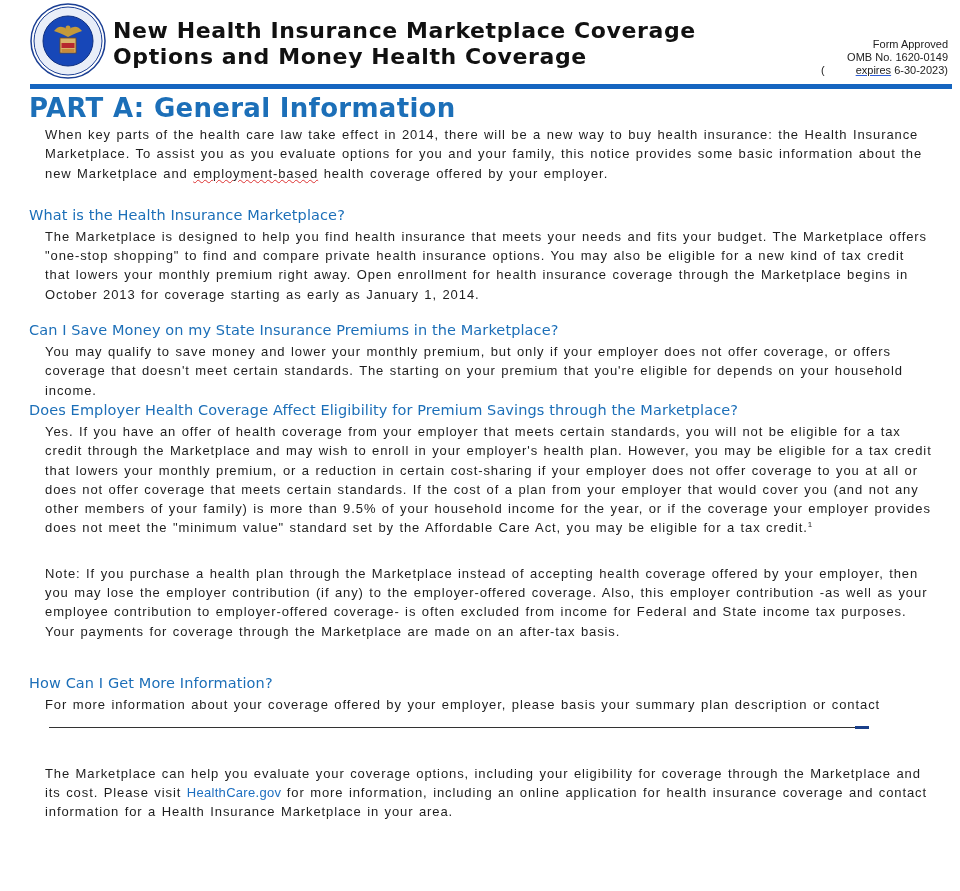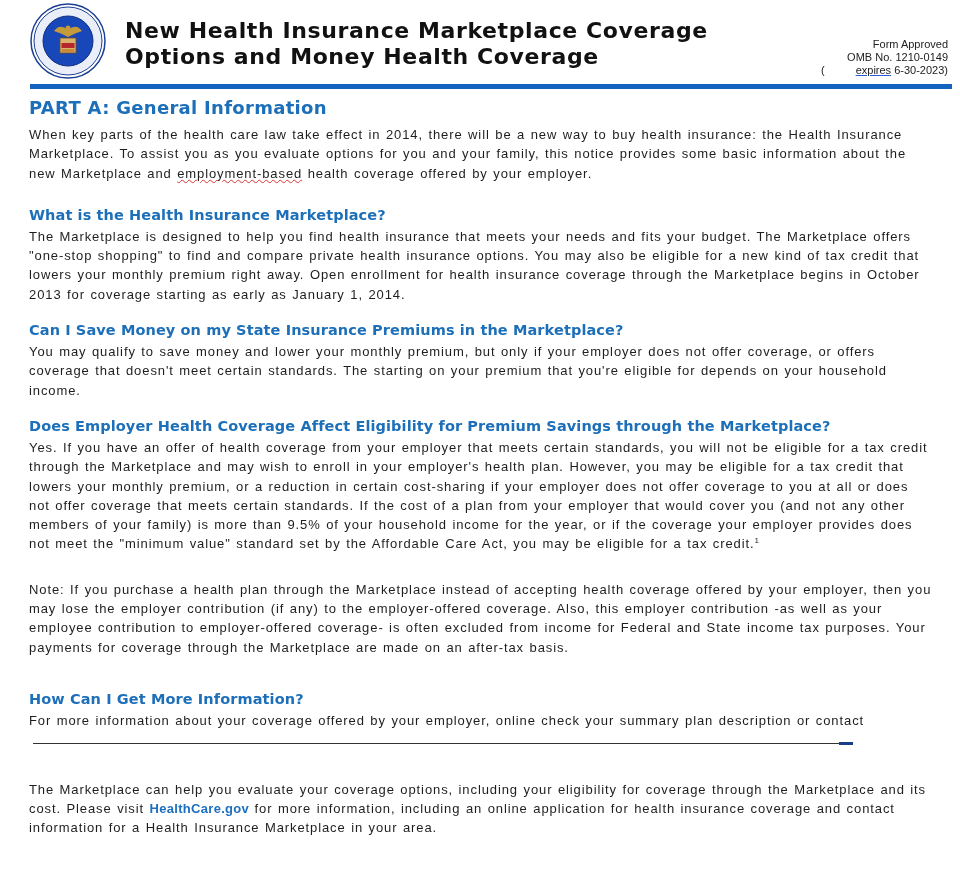--- a/index.html
+++ b/index.html
@@ -1,34 +1,34 @@
 <!DOCTYPE html>
 <html><head>
   <meta charset="utf-8">
   <style>
     * { box-sizing: border-box; margin: 0; padding: 0; }
     html, body { width: 960px; height: 891px; background: #ffffff; overflow: hidden; }
     body { font-family: "Liberation Sans", sans-serif; color: #1a1a1a; position: relative; }
 
     .header { position: absolute; left: 0; top: 0; width: 960px; height: 86px; }
     .seal { position: absolute; left: 30px; top: 3px; width: 76px; height: 76px; }
-    .title { position: absolute; left: 125px; top: 18px; font-family: "DejaVu Sans", sans-serif; font-weight: bold; font-size: 22px; line-height: 26px; color: #111; letter-spacing: 0.6px; }
+    .title { position: absolute; left: 113px; top: 18px; font-family: "DejaVu Sans", sans-serif; font-weight: bold; font-size: 22px; line-height: 26px; color: #111; letter-spacing: 0.6px; }
     .title div { white-space: nowrap; }
     .omb { position: absolute; right: 12px; top: 38px; text-align: right; font-family: "Liberation Sans", sans-serif; font-size: 11px; line-height: 13px; color: #222; }
     .omb .exp u { text-decoration: underline; text-decoration-color: #2a5bd7; margin-left: 31px; }
 
     .rule { position: absolute; left: 30px; top: 84px; width: 922px; height: 5px; background: #1565c0; }
 
     .content { position: absolute; left: 29px; top: 94px; width: 905px; }
-    .part-title { font-family: "DejaVu Sans", sans-serif; font-weight: bold; font-size: 18px; color: #1c6fb8; letter-spacing: 0.3px; line-height: 28px; }
-    .body-text { font-family: "Liberation Sans", sans-serif; font-size: 13px; line-height: 19.3px; color: #1e1e1e; letter-spacing: 0.9px; word-spacing: 1px; }
-    .h2 { font-family: "DejaVu Sans", sans-serif; font-weight: bold; font-size: 14.5px; color: #1c6fb8; line-height: 20px; letter-spacing: 0.1px; }
+    .part-title { font-family: "DejaVu Sans", sans-serif; font-weight: bold; font-size: 26px; color: #1c6fb8; letter-spacing: 0.3px; line-height: 28px; }
+    .body-text { font-family: "Liberation Sans", sans-serif; font-size: 13px; line-height: 19.3px; color: #1e1e1e; letter-spacing: 0.9px; word-spacing: 1px; margin-left: 16px; }
+    .h2 { font-family: "DejaVu Sans", sans-serif; font-weight: normal; font-size: 14.5px; color: #1c6fb8; line-height: 20px; letter-spacing: 0.1px; }
     .squiggle { text-decoration: underline wavy #d33; text-decoration-thickness: 1px; }
     .note-label { font-weight: normal; }
-    .link { color: #1d6fc0; font-weight: bold; letter-spacing: 0.3px; }
+    .link { color: #1d6fc0; font-weight: normal; letter-spacing: 0.3px; }
     .sup { font-size: 8px; vertical-align: super; line-height: 0; }
 
     .contact-line { display: inline-block; width: 820px; height: 1px; border-bottom: 1.5px solid #333; vertical-align: baseline; position: relative; margin-left: 4px; }
     .contact-line::after { content: ""; position: absolute; right: 0; bottom: -2px; width: 14px; height: 3px; background: #1a3f8a; }
   </style>
 </head>
 <body>
 
 <div class="header">
   <svg class="seal" viewBox="0 0 76 76">
@@ -40,39 +40,39 @@
     <rect x="30" y="35" width="16" height="15" fill="#d9b36a" stroke="#7a4a12" stroke-width="0.8"></rect>
     <rect x="31.5" y="40" width="13" height="5" fill="#b7282e"></rect>
     <rect x="31.5" y="46" width="13" height="3" fill="#c98a3a"></rect>
   </svg>
   <div class="title">
     <div>New Health  Insurance Marketplace  Coverage</div>
     <div>Options and Money Health Coverage</div>
   </div>
   <div class="omb">
     <div>Form Approved</div>
-    <div>OMB  No.  1210-0149</div>
+    <div>OMB  No.  1620-0149</div>
     <div class="exp"><span>(</span><u>expires</u><span> 6-30-2023)</span></div>
   </div>
 </div>
 
 <div class="rule"></div>
 
 <div class="content">
   <div class="part-title">PART A: General Information</div>
   <p class="body-text" style="margin-top:3px;"><span>When key parts of the health care law take effect in 2014, there will be a new way to buy health insurance: the Health Insurance Marketplace. To assist you as you evaluate options for you and your family, this notice provides some basic information about the new Marketplace and </span><span class="squiggle">employment-based</span><span> health coverage offered by your employer.</span></p>
 
   <div class="h2" style="margin-top:22px;">What is the Health Insurance Marketplace?</div>
   <p class="body-text" style="margin-top:2px;">The Marketplace is designed to help you find health insurance that meets your needs and fits your budget. The Marketplace offers "one-stop shopping" to find and compare private health insurance options. You may also be eligible for a new kind of tax credit that lowers your monthly premium right away. Open enrollment for health insurance coverage through the Marketplace begins in October 2013 for coverage starting as early as January 1, 2014.</p>
 
   <div class="h2" style="margin-top:16px;">Can I Save Money on my State Insurance Premiums  in the Marketplace?</div>
   <p class="body-text" style="margin-top:2px;">You may qualify to save money and lower your monthly premium, but only if your employer does not offer coverage, or offers coverage that doesn't meet certain standards. The starting on your premium that you're eligible for depends on your household income.</p>
 
-  <div class="h2" style="margin-top:16px;">Does Employer Health Coverage Affect Eligibility for Premium Savings through the Marketplace?</div>
+  <div class="h2" style="margin-top:0;">Does Employer Health Coverage Affect Eligibility for Premium Savings through the Marketplace?</div>
   <p class="body-text" style="margin-top:2px;"><span>Yes. If you have an offer of health coverage from your employer that meets certain standards, you will not be eligible for a tax credit through the Marketplace and may wish to enroll in your employer's health plan. However, you may be eligible for a tax credit that lowers your monthly premium, or a reduction in certain cost-sharing if your employer does not offer coverage to you at all or does not offer coverage that meets certain standards. If the cost of a plan from your employer that would cover you (and not any other members of your family) is more than 9.5%  of your household income for the year, or if the coverage your employer provides does not meet the "minimum value" standard set by the Affordable Care Act, you may be eligible for a tax credit.</span><span class="sup">1</span></p>
 
   <p class="body-text" style="margin-top:26px;"><span class="note-label">Note:</span><span> If you purchase a health plan through the Marketplace instead of accepting health coverage offered by your employer, then you may lose the employer contribution (if any) to the employer-offered coverage. Also, this employer contribution -as well as your employee contribution to employer-offered coverage- is often excluded from income for Federal and State income tax purposes. Your payments for coverage through the Marketplace are made on an after-tax basis.</span></p>
 
   <div class="h2" style="margin-top:32px;">How Can I Get More Information?</div>
-  <p class="body-text" style="margin-top:2px;"><span>For more information about your coverage offered by your employer, online check your summary plan description or contact</span><span class="contact-line"></span></p>
+  <p class="body-text" style="margin-top:2px;"><span>For more information about your coverage offered by your employer, please basis your summary plan description or contact</span><span class="contact-line"></span></p>
 
   <p class="body-text" style="margin-top:30px;"><span>The Marketplace can help you evaluate your coverage options, including your eligibility for coverage through the Marketplace and its cost. Please visit </span><span class="link">HealthCare.gov</span><span> for more information, including an online application for health insurance coverage and contact information for a Health Insurance Marketplace in your area.</span></p>
 </div>
 
 </body></html>

